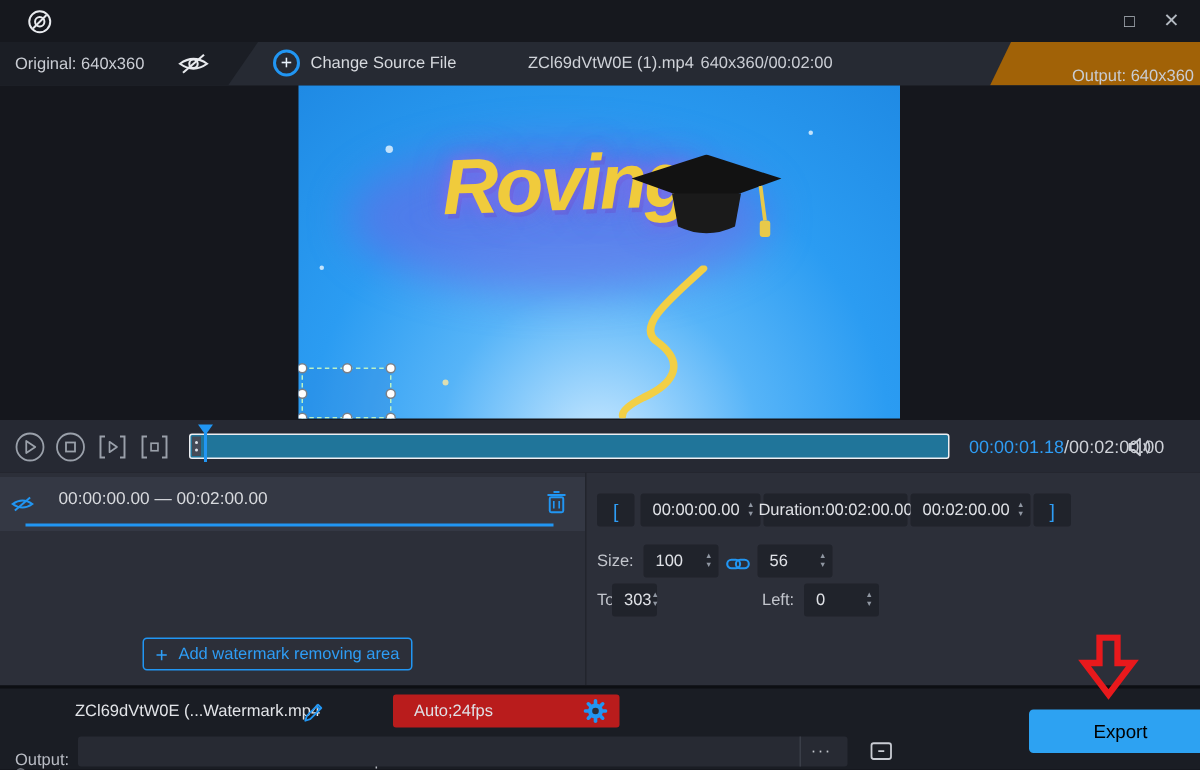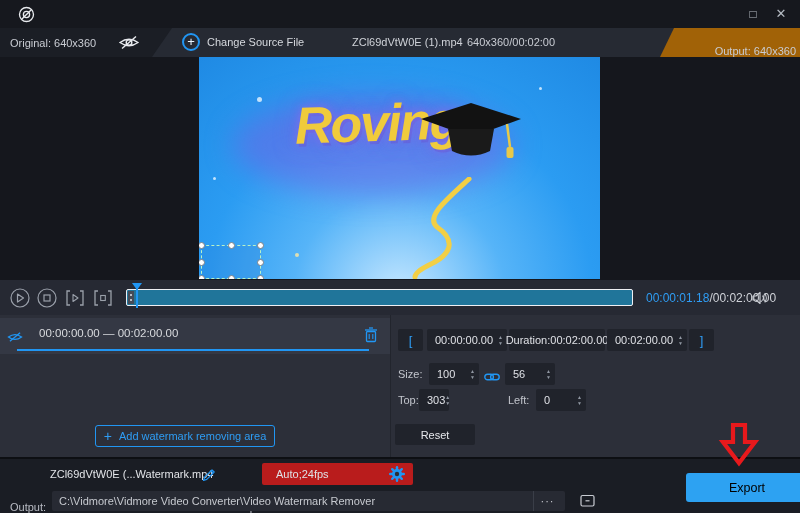--- a/index.html
+++ b/index.html
@@ -300,37 +300,36 @@
   </span>
   <div class="field" style="left:505px;top:48px;width:50px;">
     <span class="f-text">56</span>
     <span class="spin">
         <i>▲</i>
         <i>▼</i>
       </span>
   </div>
 
   <span class="lbl" style="left:398px;top:79px;">Top:</span>
-  <div class="field" style="left:419px;top:74px;width:30px;">
+  <div class="field" style="left:408px;top:74px;width:30px;">
     <span class="f-text">303</span>
     <span class="spin">
         <i>▲</i>
         <i>▼</i>
       </span>
   </div>
   <span class="lbl" style="left:508px;top:79px;">Left:</span>
   <div class="field" style="left:536px;top:74px;width:50px;">
     <span class="f-text">0</span>
     <span class="spin">
         <i>▲</i>
         <i>▼</i>
       </span>
   </div>
 
-  <button class="reset-btn">Reset</button>
 </div>
 
 <div class="footer">
   <span class="fo-lbl" style="left:10px;top:9px;">Output:</span>
   <span class="fo-file">ZCl69dVtW0E (...Watermark.mp4</span>
   <span class="pencil">
     <svg width="15" height="15" viewBox="0 0 15 15">
       <path d="M1.5 13.5 L2.6 10.2 L10 2.8 L12.2 5 L4.8 12.4 Z" fill="none" stroke="#2196f3" stroke-width="1.2" stroke-linejoin="round"></path>
       <line x1="9" y1="3.8" x2="11.2" y2="6" stroke="#2196f3" stroke-width="1.2"></line>
     </svg>
@@ -348,21 +347,20 @@
           <circle cx="8" cy="8" r="5"></circle>
         </g>
         <circle cx="8" cy="8" r="2.2" fill="#2a2e38"></circle>
       </svg>
     </span>
   </div>
   <button class="export-btn">Export</button>
 
   <span class="fo-lbl save-lbl">Save to:</span>
   <div class="path-field">
-    <span class="path-text">C:\Vidmore\Vidmore Video Converter\Video Watermark Remover</span>
     <span class="more-btn">···</span>
   </div>
   <span class="folder-btn">
     <svg width="19" height="17" viewBox="0 0 19 17">
       <rect x="3" y="3.5" width="13" height="10.5" rx="1.5" fill="none" stroke="#c9ccd3" stroke-width="1.2"></rect>
       <line x1="7.5" y1="8.8" x2="11.5" y2="8.8" stroke="#c9ccd3" stroke-width="1.2"></line>
     </svg>
   </span>
 </div>
 

